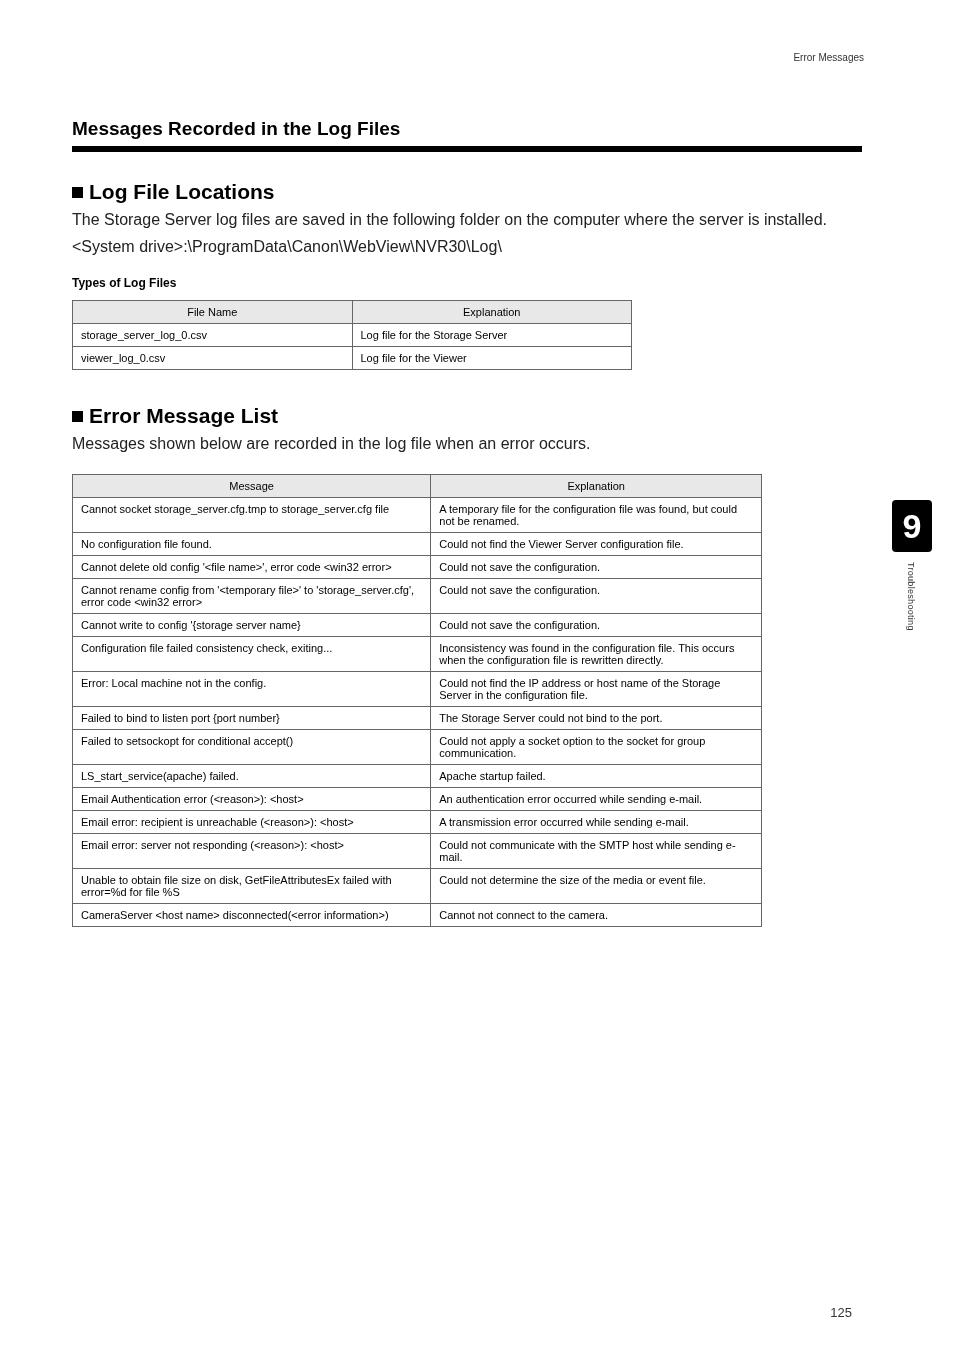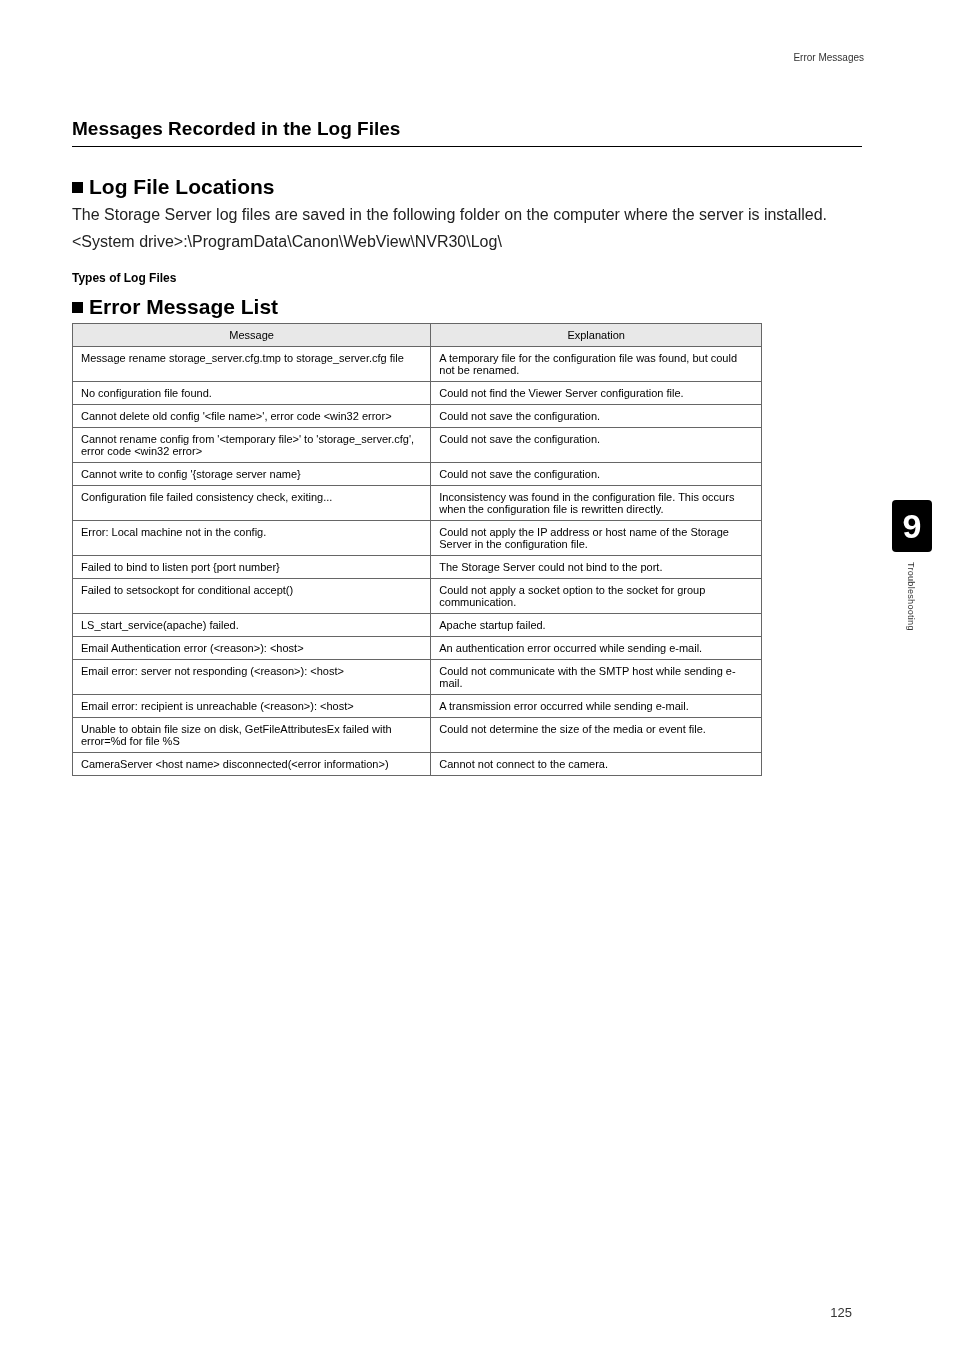--- a/index.html
+++ b/index.html
@@ -21,21 +21,21 @@
   .content {
     position: absolute;
     left: 72px;
     top: 118px;
     width: 790px;
   }
   .section-title {
     font-size: 19px;
     font-weight: bold;
     padding-bottom: 6px;
-    border-bottom: 1px solid #000000;
+    border-bottom: 6px solid #000000;
     margin-bottom: 28px;
     font-family: "Arial Narrow", Arial, sans-serif;
     font-stretch: condensed;
   }
   .sub-head {
     font-size: 21px;
     font-weight: bold;
     margin-bottom: 4px;
     font-family: "Arial Narrow", Arial, sans-serif;
     font-stretch: condensed;
@@ -128,36 +128,55 @@
   <div class="section-title">Messages Recorded in the Log Files</div>
 
   <div class="sub-head">
     <span class="marker"></span><span>Log File Locations</span>
   </div>
   <div class="body-text">The Storage Server log files are saved in the following folder on the computer where the server is installed.</div>
   <div class="body-text">&lt;System drive&gt;:\ProgramData\Canon\WebView\NVR30\Log\</div>
 
   <div class="bold-label">Types of Log Files</div>
 
+  <table class="log-table">
+    <thead>
+      <tr>
+        <th>File Name</th>
+        <th>Explanation</th>
+      </tr>
+    </thead>
+    <tbody id="log-table-body">
+        <tr>
+          <td>storage_server_log_0.csv</td>
+          <td>Log file for the Storage Server</td>
+        </tr>
+        <tr>
+          <td>viewer_log_0.csv</td>
+          <td>Log file for the Viewer</td>
+        </tr>
+      </tbody>
+  </table>
 
   <div class="err-block">
     <div class="sub-head">
       <span class="marker"></span><span>Error Message List</span>
     </div>
+    <div class="body-text">Messages shown below are recorded in the log file when an error occurs.</div>
 
     <table class="err-table">
       <thead>
         <tr>
           <th>Message</th>
           <th>Explanation</th>
         </tr>
       </thead>
       <tbody id="err-table-body">
           <tr>
-            <td>Message rename storage_server.cfg.tmp to storage_server.cfg file</td>
+            <td>Cannot socket storage_server.cfg.tmp to storage_server.cfg file</td>
             <td>A temporary file for the configuration file was found, but could not be renamed.</td>
           </tr>
           <tr>
             <td>No configuration file found.</td>
             <td>Could not find the Viewer Server configuration file.</td>
           </tr>
           <tr>
             <td>Cannot delete old config '&lt;file name&gt;', error code &lt;win32 error&gt;</td>
             <td>Could not save the configuration.</td>
           </tr>
@@ -168,45 +187,45 @@
           <tr>
             <td>Cannot write to config '{storage server name}</td>
             <td>Could not save the configuration.</td>
           </tr>
           <tr>
             <td>Configuration file failed consistency check, exiting...</td>
             <td>Inconsistency was found in the configuration file. This occurs when the configuration file is rewritten directly.</td>
           </tr>
           <tr>
             <td>Error: Local machine not in the config.</td>
-            <td>Could not apply the IP address or host name of the Storage Server in the configuration file.</td>
+            <td>Could not find the IP address or host name of the Storage Server in the configuration file.</td>
           </tr>
           <tr>
             <td>Failed to bind to listen port {port number}</td>
             <td>The Storage Server could not bind to the port.</td>
           </tr>
           <tr>
             <td>Failed to setsockopt for conditional accept()</td>
             <td>Could not apply a socket option to the socket for group communication.</td>
           </tr>
           <tr>
             <td>LS_start_service(apache) failed.</td>
             <td>Apache startup failed.</td>
           </tr>
           <tr>
             <td>Email Authentication error (&lt;reason&gt;): &lt;host&gt;</td>
             <td>An authentication error occurred while sending e-mail.</td>
           </tr>
           <tr>
+            <td>Email error: recipient is unreachable (&lt;reason&gt;): &lt;host&gt;</td>
+            <td>A transmission error occurred while sending e-mail.</td>
+          </tr>
+          <tr>
             <td>Email error: server not responding (&lt;reason&gt;): &lt;host&gt;</td>
             <td>Could not communicate with the SMTP host while sending e-mail.</td>
-          </tr>
-          <tr>
-            <td>Email error: recipient is unreachable (&lt;reason&gt;): &lt;host&gt;</td>
-            <td>A transmission error occurred while sending e-mail.</td>
           </tr>
           <tr>
             <td>Unable to obtain file size on disk, GetFileAttributesEx failed with error=%d for file %S</td>
             <td>Could not determine the size of the media or event file.</td>
           </tr>
           <tr>
             <td>CameraServer &lt;host name&gt; disconnected(&lt;error information&gt;)</td>
             <td>Cannot not connect to the camera.</td>
           </tr>
         </tbody>

